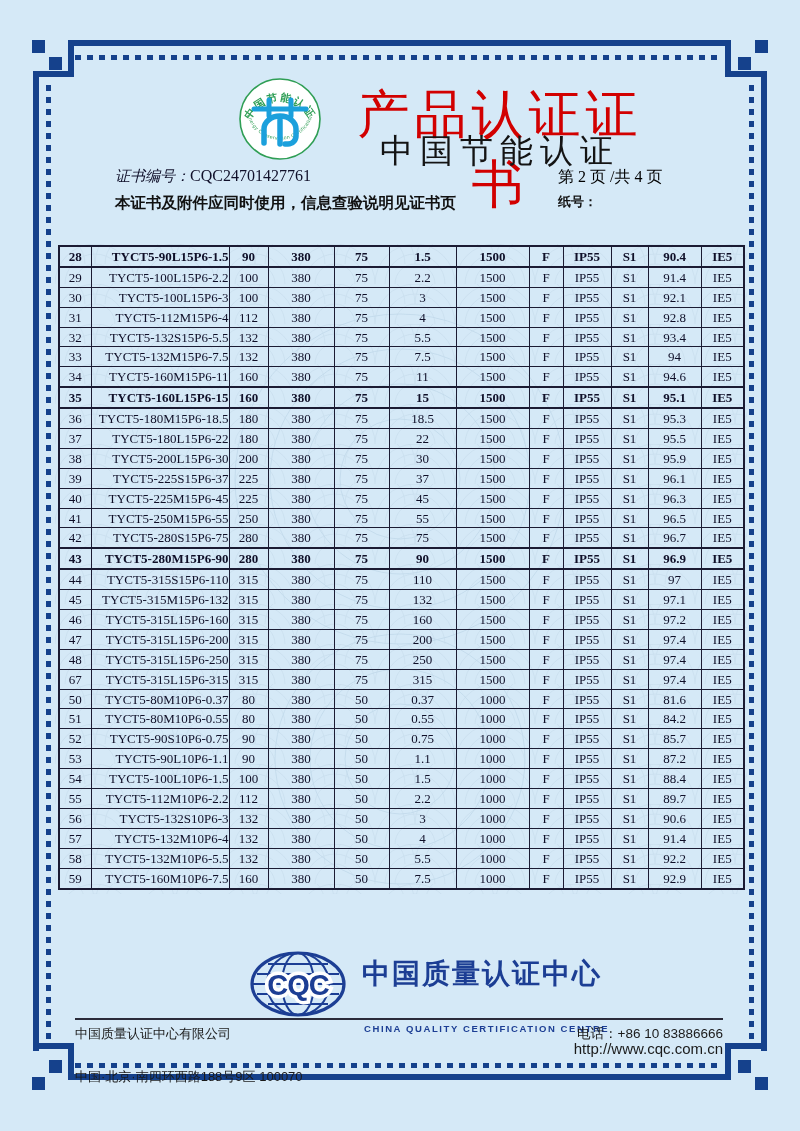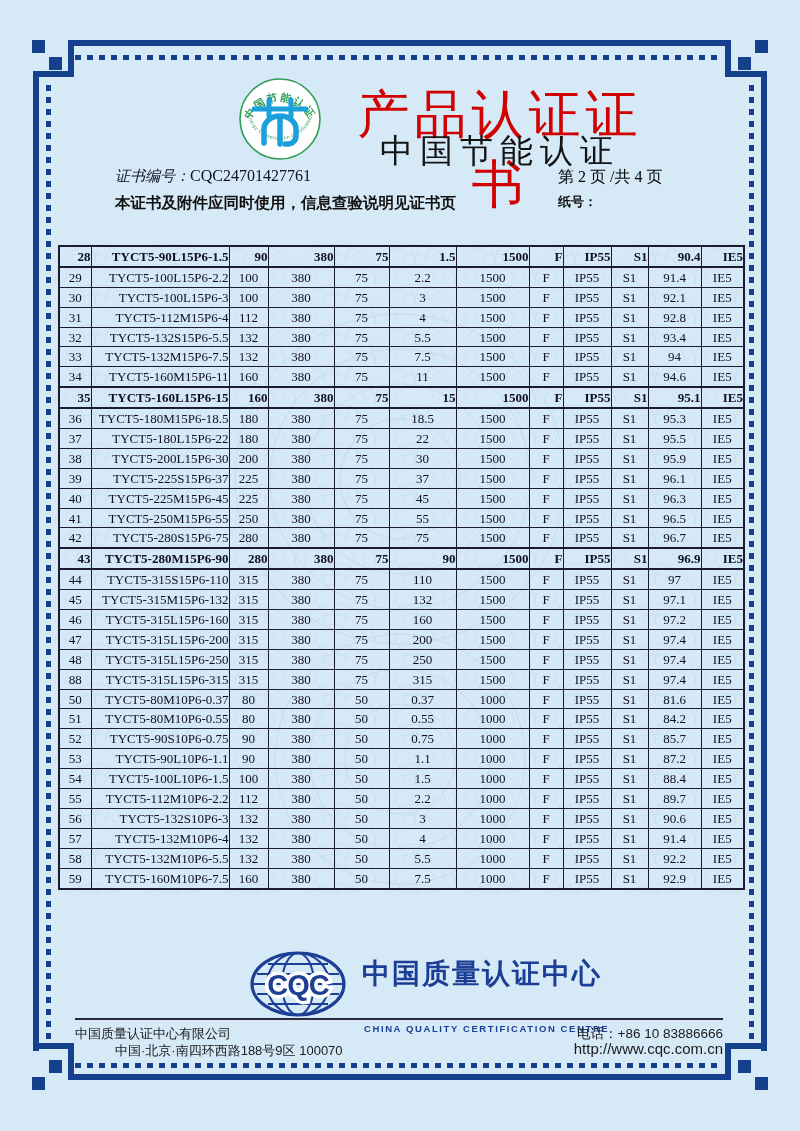--- a/index.html
+++ b/index.html
@@ -36,27 +36,27 @@
     position:absolute;left:58px;top:245px;width:685px;z-index:1;
     border-collapse:collapse;table-layout:fixed;
     font-family:"Liberation Serif",serif;font-size:13px;color:#0f0f28;
   }
   table.spec{border:2px solid #1b1b33;}
   table.spec td{
     border:1px solid #1b1b33;height:18.9px;padding:0;text-align:center;
     line-height:1;overflow:hidden;white-space:nowrap;
   }
   table.spec td.model-cell{text-align:right;padding-left:7px;}
-  tr.bold-row td{font-weight:bold;border-top-width:2px;border-bottom-width:2px;text-align:right;}
+  tr.bold-row td{font-weight:bold;border-top-width:2px;border-bottom-width:2px;}
   
   .org-cn{position:absolute;left:362px;top:955px;font-size:28px;font-weight:600;letter-spacing:2px;color:#1c3e94;}
   .org-en{position:absolute;left:364px;top:990px;font-size:9.5px;font-weight:bold;letter-spacing:1.6px;color:#1c3e94;margin-top:33px;}
   .foot-rule{position:absolute;left:75px;top:1018px;width:648px;height:2px;background:#2b2b3a;}
   .addr1{position:absolute;left:75px;top:1025px;font-size:13px;color:#1a1a1a;}
-  .addr2{position:absolute;left:75px;top:1042px;font-size:13px;color:#1a1a1a;margin-left:40px;}
+  .addr2{position:absolute;left:75px;top:1068px;font-size:13px;color:#1a1a1a;}
   .tel{position:absolute;left:423px;top:1025px;width:300px;text-align:right;font-size:13.5px;color:#1a1a1a;}
   .url{position:absolute;left:423px;top:1040px;width:300px;text-align:right;font-size:15px;color:#1a1a1a;}
 </style>
 </head>
 <body>
 
 <div class="sb" style="left:68px;top:40px;width:663px;height:6px;"></div>
 <div class="sb" style="left:68px;top:1074px;width:663px;height:6px;"></div>
 <div class="sb" style="left:33px;top:71px;width:6px;height:980px;"></div>
 <div class="sb" style="left:761px;top:71px;width:6px;height:980px;"></div>
@@ -442,21 +442,21 @@
         <td>75</td>
         <td>250</td>
         <td>1500</td>
         <td>F</td>
         <td>IP55</td>
         <td>S1</td>
         <td>97.4</td>
         <td>IE5</td>
       </tr>
       <tr>
-        <td>88</td>
+        <td>67</td>
         <td class="model-cell">TYCT5-315L15P6-315</td>
         <td>315</td>
         <td>380</td>
         <td>75</td>
         <td>315</td>
         <td>1500</td>
         <td>F</td>
         <td>IP55</td>
         <td>S1</td>
         <td>97.4</td>

